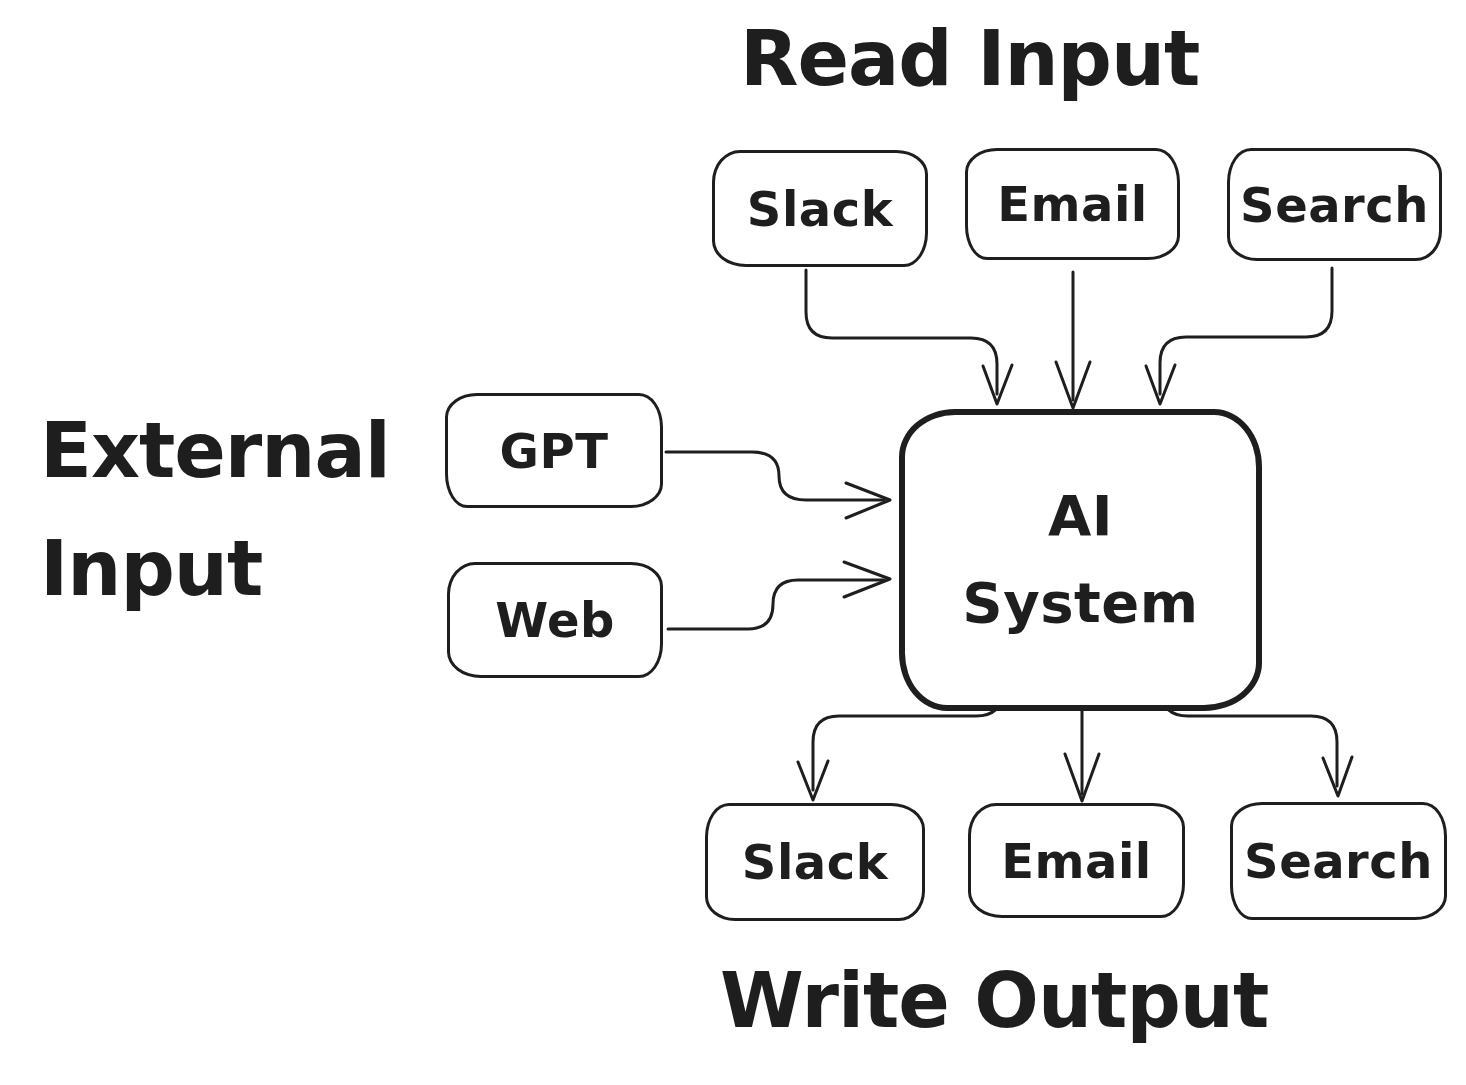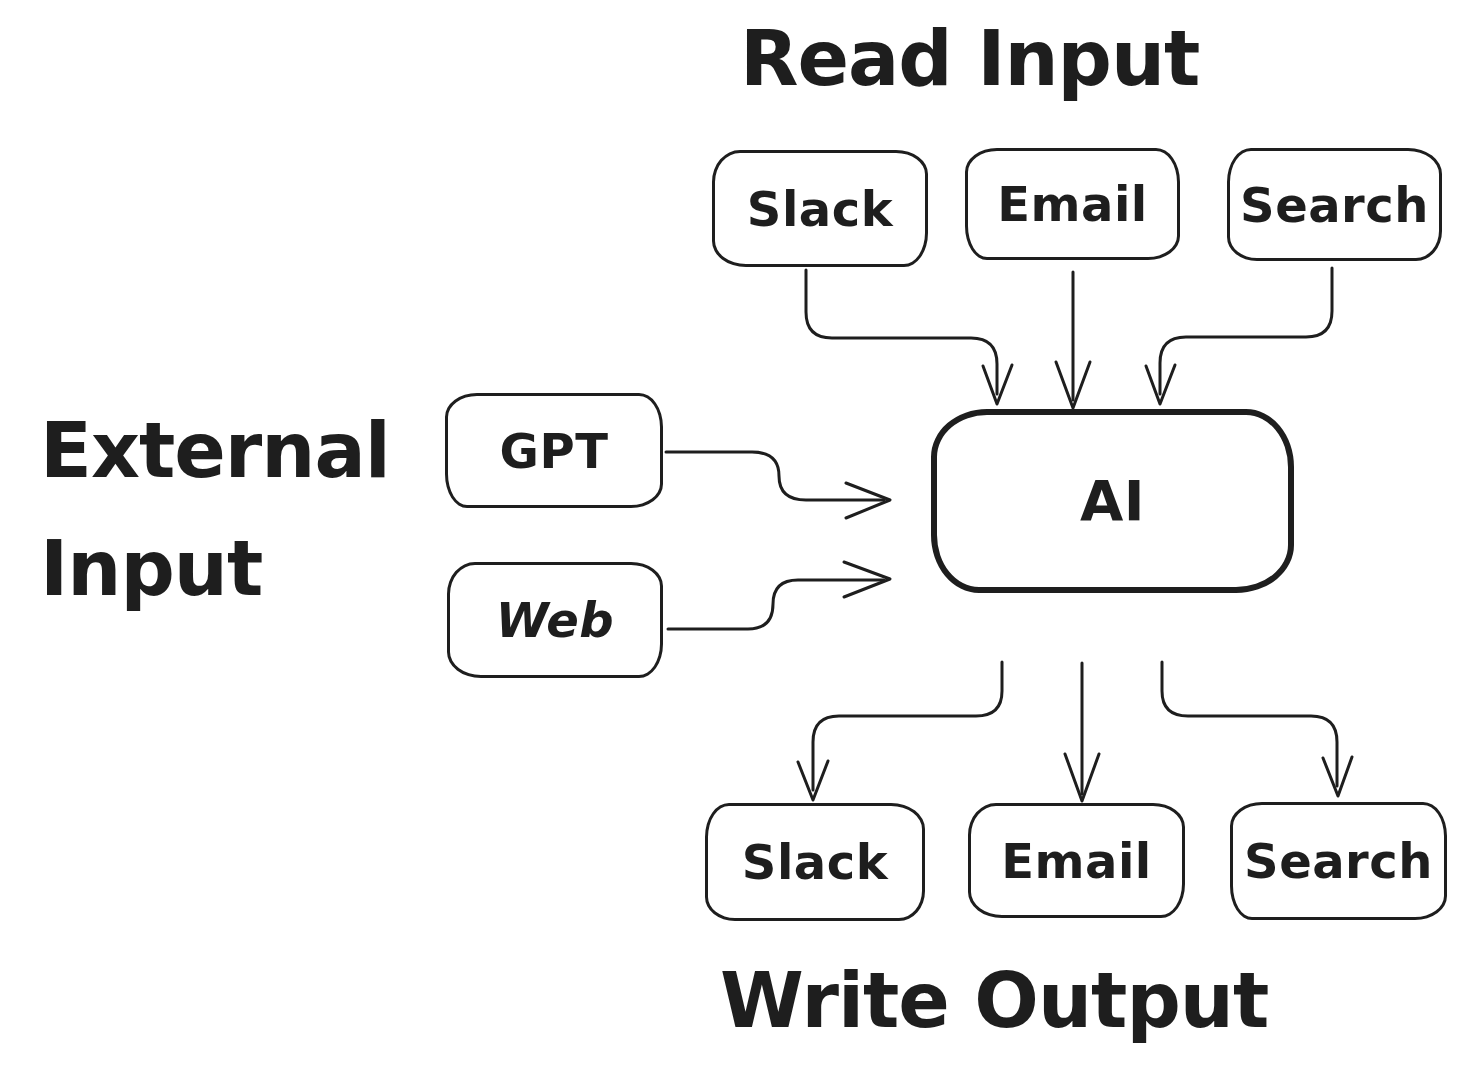--- a/index.html
+++ b/index.html
@@ -90,26 +90,27 @@
   <div class="node r2" style="left:965px; top:148px; width:215px; height:112px;">
     <span>Email</span>
   </div>
   <div class="node r3" style="left:1227px; top:148px; width:215px; height:113px;">
     <span>Search</span>
   </div>
 
   <div class="node r2" style="left:445px; top:393px; width:218px; height:115px;justify-content:center;">
     <span>GPT</span>
   </div>
-  <div class="node r1" style="left:447px; top:562px; width:216px; height:116px;font-style:italic;">
+  <div class="node r1" style="left:447px; top:562px; width:216px; height:116px;">
     <span>Web</span>
   </div>
 
-  <div class="node node-ai" style="left:899px; top:409px; width:363px; height:184px;margin-left:32px;">
+  <div class="node node-ai" style="left:899px; top:409px; width:363px; height:302px;">
     <div>AI</div>
+    <div>System</div>
   </div>
 
   <div class="node r3" style="left:705px; top:803px; width:220px; height:118px;">
     <span>Slack</span>
   </div>
   <div class="node r1" style="left:968px; top:803px; width:217px; height:115px;">
     <span>Email</span>
   </div>
   <div class="node r2" style="left:1230px; top:802px; width:217px; height:118px;">
     <span>Search</span>

